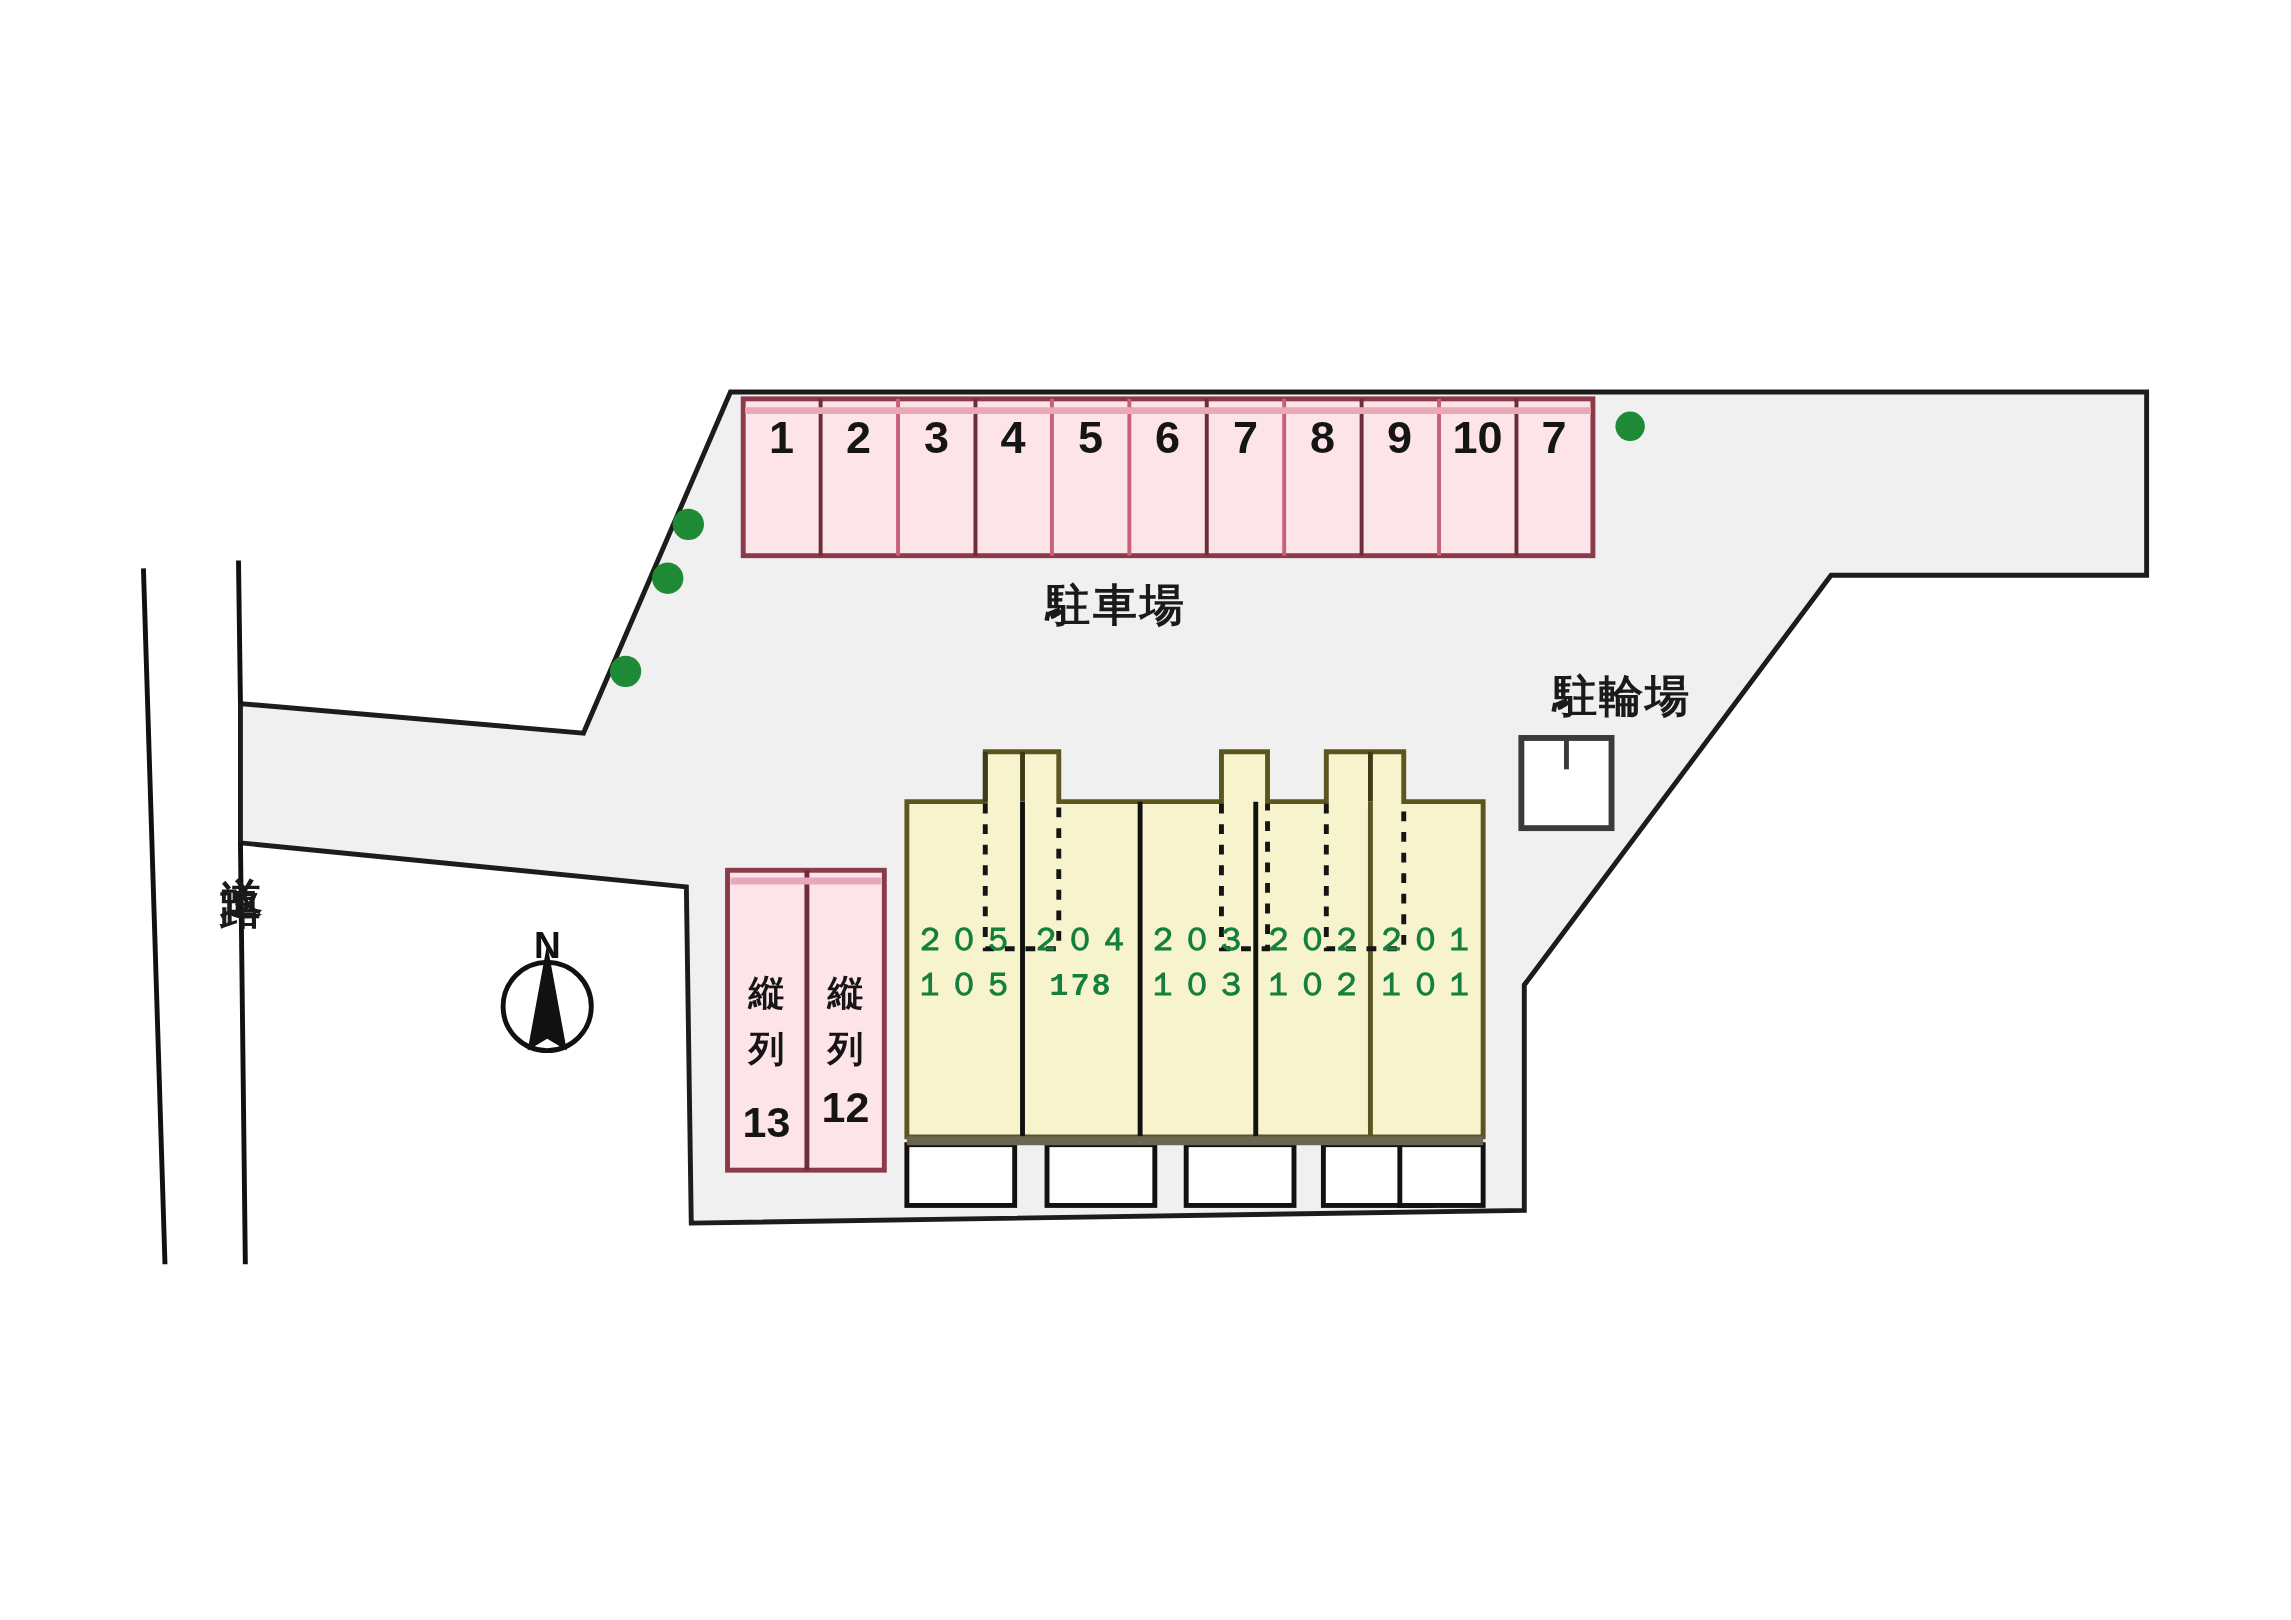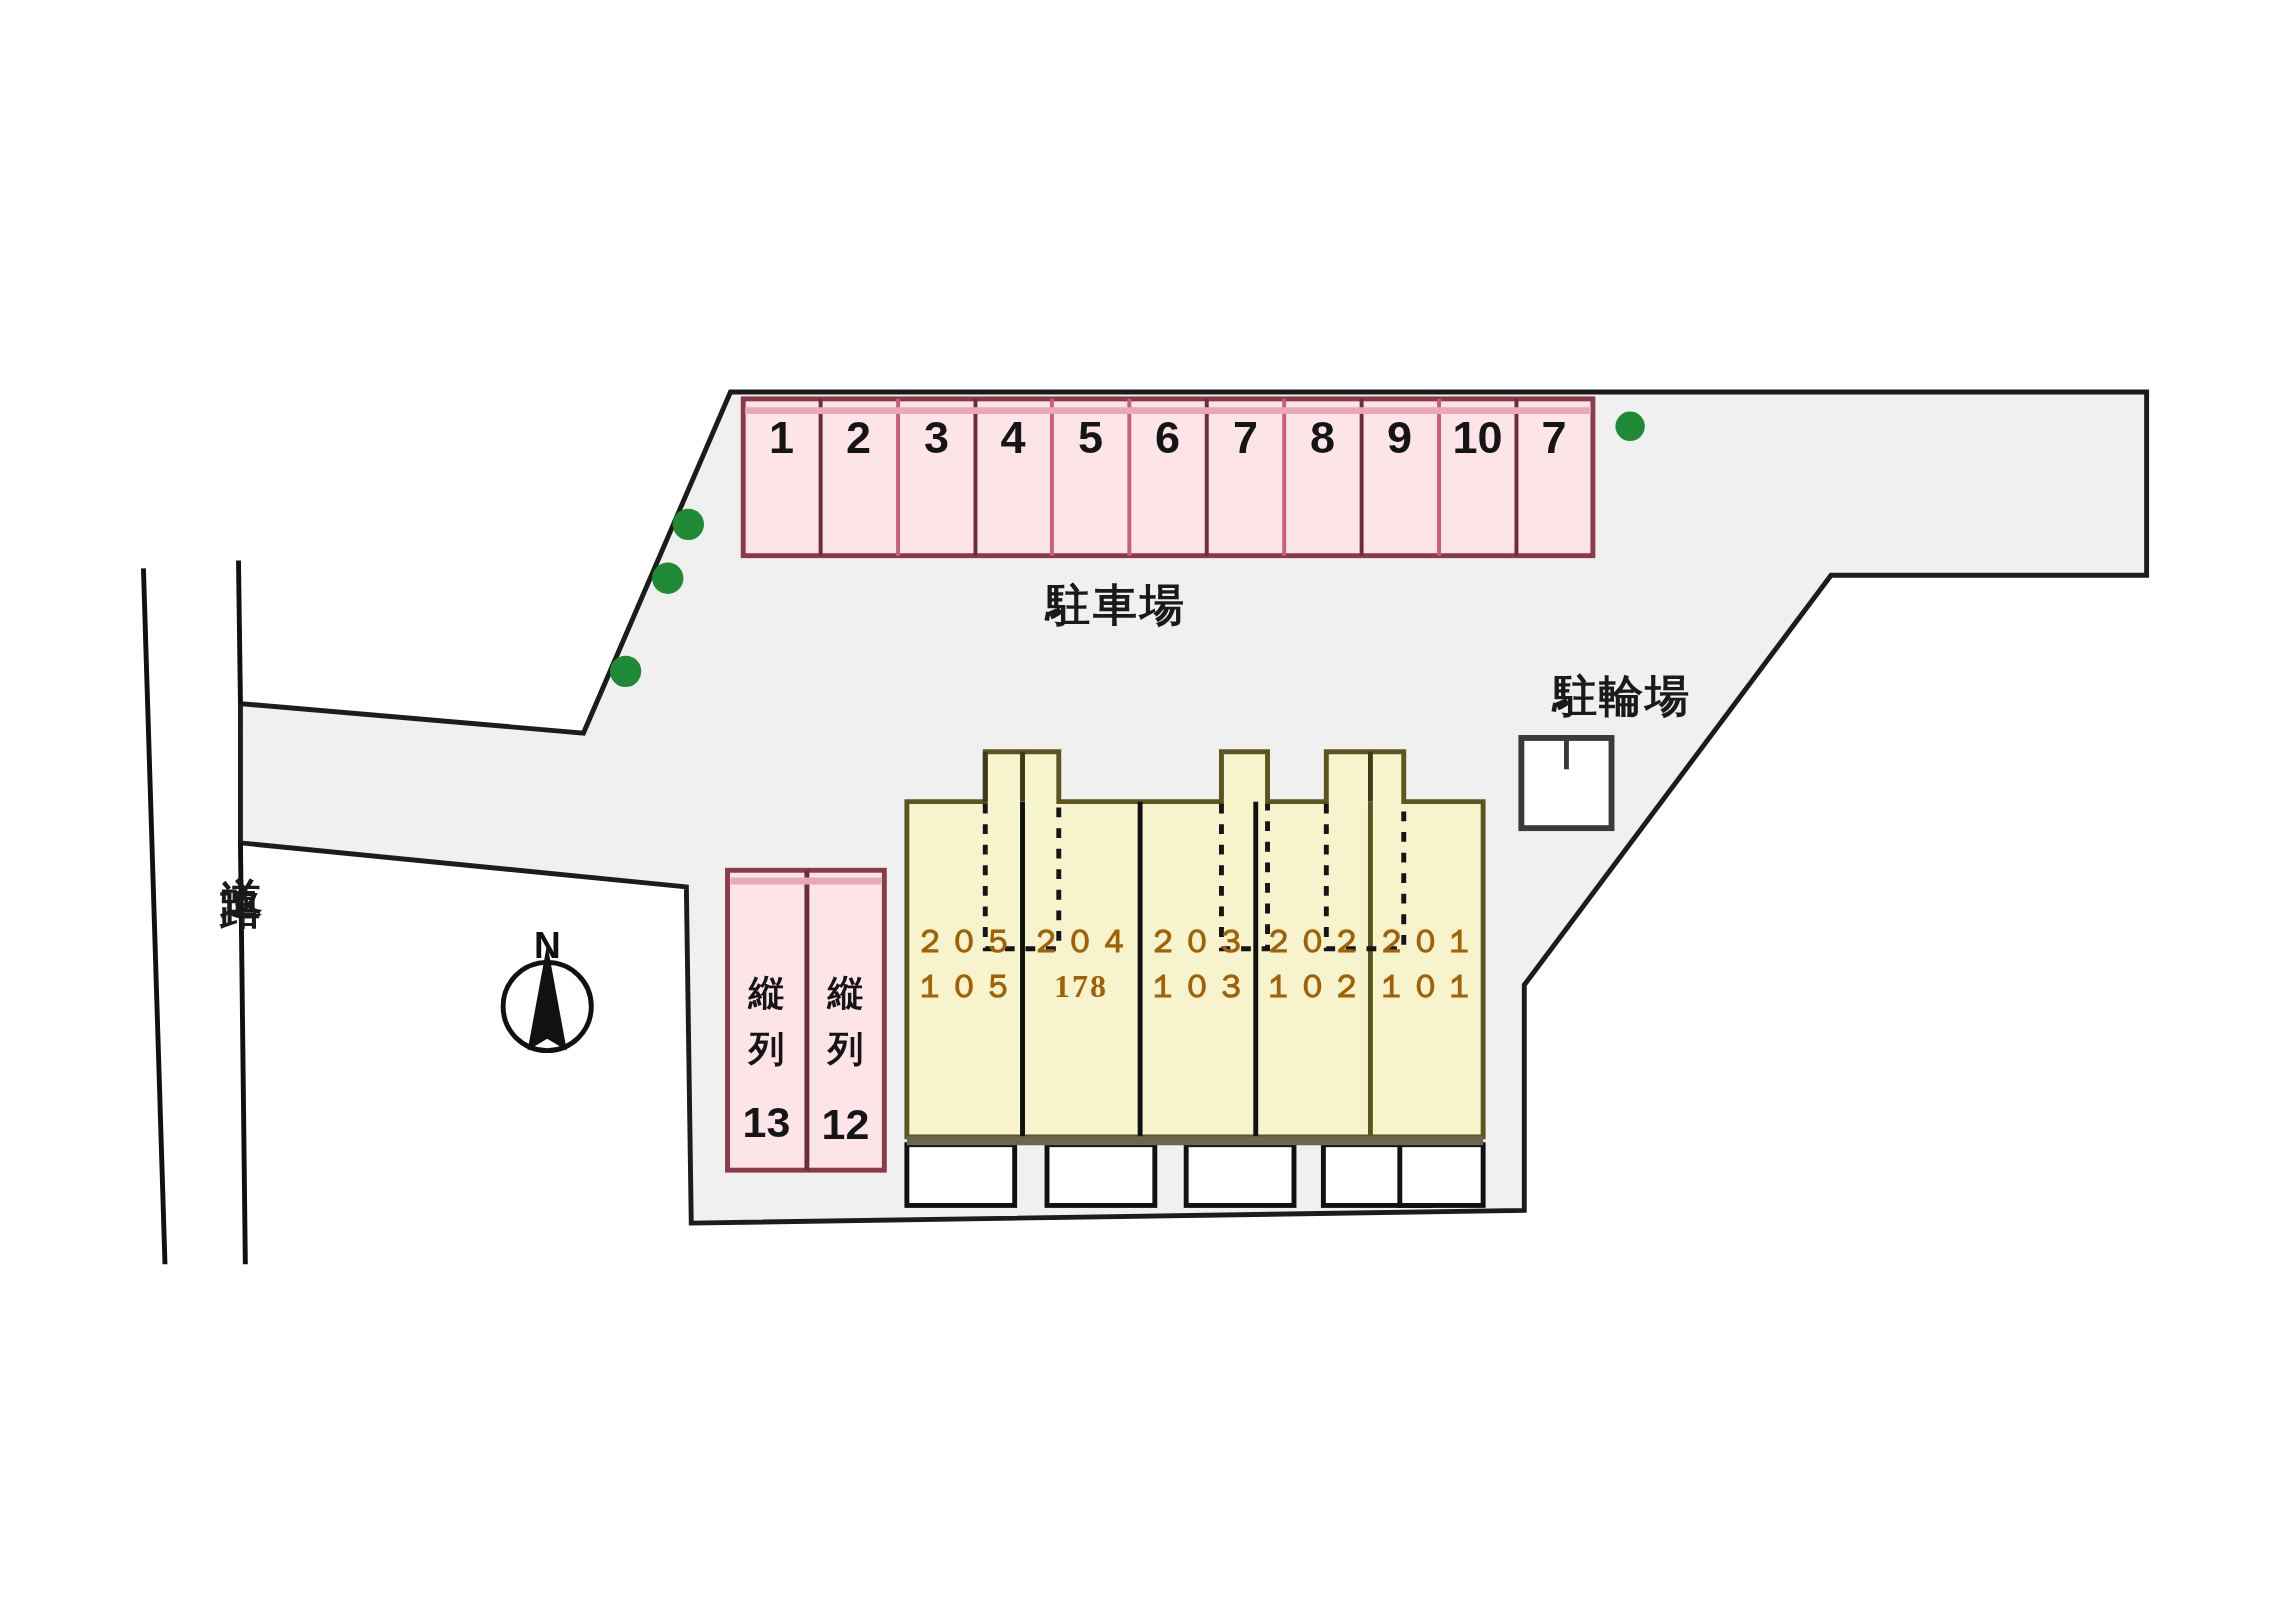--- a/index.html
+++ b/index.html
@@ -1,21 +1,21 @@
 <!DOCTYPE html>
 <html><head>
 <meta charset="utf-8">
 <style>
   html,body{margin:0;padding:0;background:#ffffff;}
   body{font-family:"Liberation Sans", sans-serif;}
   #stage{position:relative;width:2292px;height:1620px;background:#ffffff;overflow:hidden;}
   #plan{position:absolute;left:0;top:0;width:2292px;height:1620px;}
   .jp{font-family:"DejaVu Sans", sans-serif;}
   .stall-num{position:absolute;font-size:45px;font-weight:bold;color:#151515;text-align:center;font-family:"Liberation Sans",sans-serif;}
-  .unit-lbl{position:absolute;font-size:32px;font-weight:bold;color:#a16207;letter-spacing:2px;text-align:center;line-height:1.42;font-family:Liberation Serif, serif;}
+  .unit-lbl{position:absolute;font-size:32px;font-weight:bold;color:#15803d;letter-spacing:2px;text-align:center;line-height:1.42;font-family:Liberation Mono, monospace;}
   .tandem-lbl{position:absolute;text-align:center;font-family:"DejaVu Sans",sans-serif;font-weight:bold;color:#151515;}
   .tandem-kanji{font-size:36px;line-height:1.55;}
   .tandem-num{font-size:43px;font-family:"Liberation Sans",sans-serif;}
   .area-lbl{position:absolute;font-family:"DejaVu Sans",sans-serif;font-weight:bold;color:#1a1a1a;margin-left:44px;}
   .compass-n{position:absolute;font-size:37px;font-weight:bold;color:#111;font-family:"Liberation Sans",sans-serif;}
 </style>
 </head>
 <body>
 
 <div id="stage">
@@ -153,21 +153,21 @@
 
   <div class="tandem-lbl" style="left:727px;top:965px;width:79px;">
     <div class="tandem-kanji jp">縦</div>
     <div class="tandem-kanji jp">列</div>
     <div class="tandem-num" style="margin-top:21.6px;">13</div>
   </div>
 
   <div class="tandem-lbl" style="left:807px;top:965px;width:77px;">
     <div class="tandem-kanji jp">縦</div>
     <div class="tandem-kanji jp">列</div>
-    <div class="tandem-num" style="margin-top:23px;">12</div>
+    <div class="tandem-num" style="margin-top:6px;">12</div>
   </div>
 
   <div class="unit-lbl" style="left:907px;top:919px;width:116px;">
     <div>２０５</div>
     <div>１０５</div>
   </div>
   <div class="unit-lbl" style="left:1022px;top:919px;width:118px;">
     <div>２０４</div>
     <div>178</div>
   </div>

